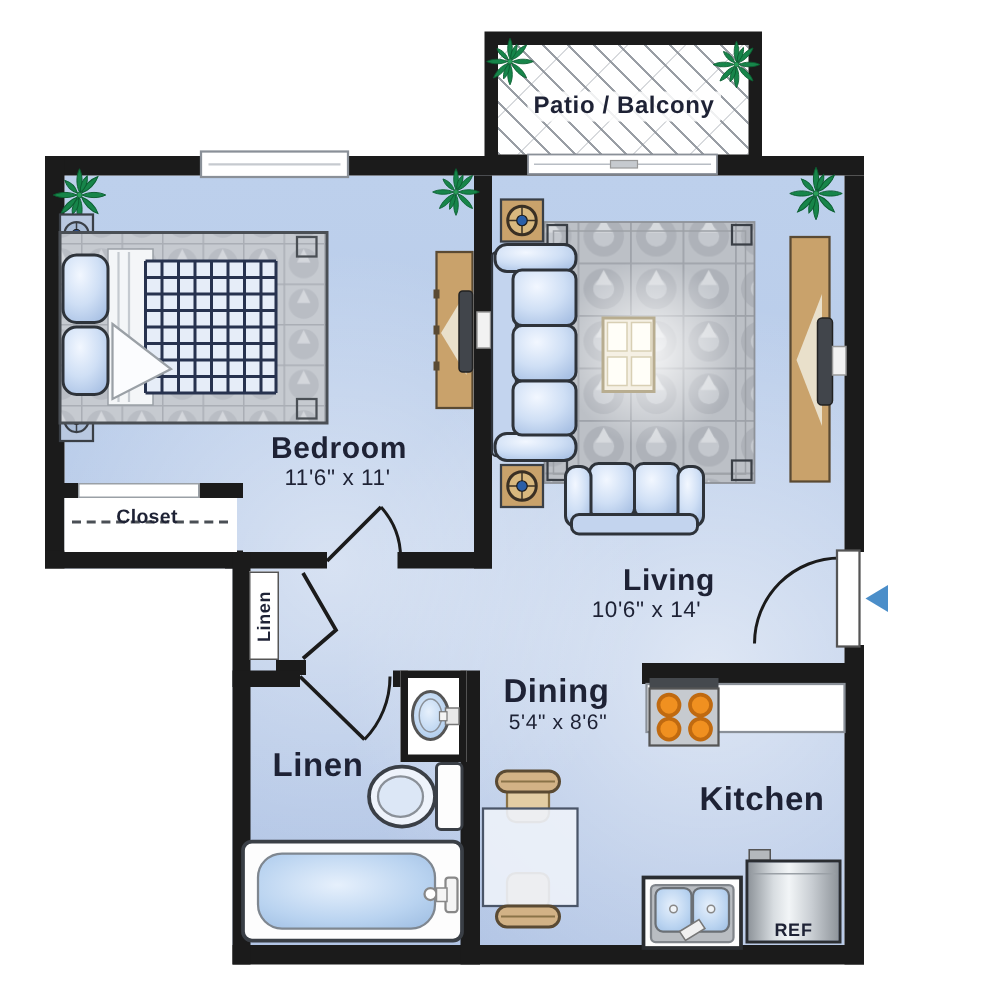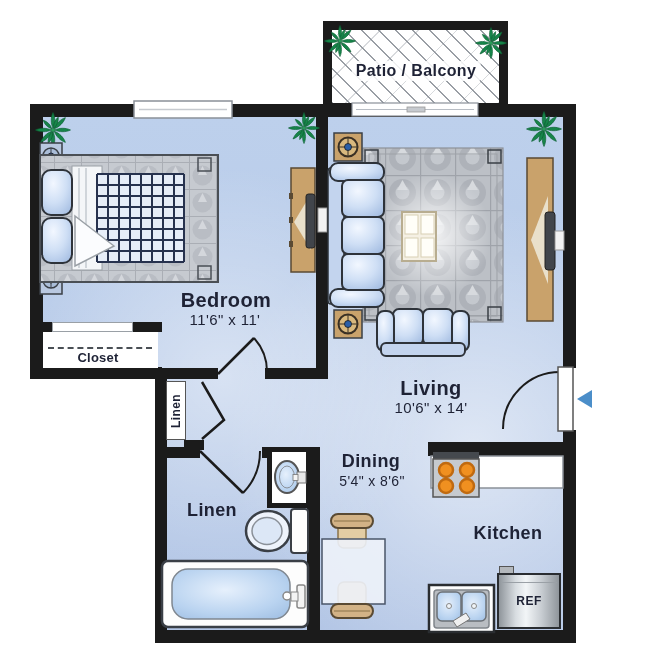--- a/index.html
+++ b/index.html
@@ -15,30 +15,30 @@
   .wall{background:#1b1b1b;}
   .whitebox{background:#ffffff;}
   .patio{border:9px solid #1b1b1b;border-bottom-width:5px;background:
      repeating-linear-gradient(45deg, rgba(148,153,160,.95) 0 1.4px, rgba(0,0,0,0) 1.4px 12px),
      repeating-linear-gradient(-45deg, rgba(168,173,180,.45) 0 1px, rgba(0,0,0,0) 1px 27px),
      #ffffff;}
   .lbl{position:absolute;transform:translate(-50%,-50%);color:#1e2235;white-space:nowrap;
        letter-spacing:.4px;z-index:6;}
   .room-name{font-weight:bold;font-size:20px;}
   .room-dims{font-size:15px;font-weight:500;}
-  .sm{font-size:18px;font-weight:bold;}
+  .sm{font-size:22px;font-weight:bold;}
   .xs{font-size:13px;font-weight:bold;letter-spacing:.2px;}
   .linen-lbl{transform:translate(-50%,-50%) rotate(-90deg);font-size:12px;font-weight:bold;}
   .patio-lbl{font-size:16px;font-weight:bold;background:rgba(255,255,255,.85);padding:1px 4px;border-radius:2px;}
   .closet-slot{background:#fff;border:1px solid #9aa0a6;}
   .rod{border-top:2px dashed #4a4f55;}
   .linen-box{background:#fff;border:1px solid #555;}
   .alcove{background:#fff;border:5px solid #1b1b1b;}
   .ref{background:linear-gradient(90deg,#8f959b 0%,#d8dde1 28%,#f2f5f7 45%,#c9ced3 70%,#8f959b 100%);
-       border:2px solid #2a2d31;display:flex;align-items:center;justify-content:center;}
+       border:2px solid #2a2d31;display:flex;align-items:flex-end;justify-content:center;}
   .ref-seam{position:absolute;left:2px;right:2px;top:7px;height:1px;background:#9aa0a6;}
   .ref-lbl{font-size:12px;font-weight:bold;color:#1e2235;letter-spacing:.5px;position:relative;}
   .ref-tab{background:#b4b8bc;border:1px solid #555;}
   svg{position:absolute;left:0;top:0;z-index:5;}
 </style>
 </head>
 <body>
 
 <div id="plan">
 
@@ -303,22 +303,22 @@
     <g>
       <path d="M503,429 A57,57 0 0 1 560,372" fill="none" stroke="#1b1b1b" stroke-width="2"></path>
       <rect x="558" y="367" width="15" height="64" fill="#ffffff" stroke="#555555" stroke-width="1.5"></rect>
       <polygon points="577,399 592,390 592,408" fill="#4b8ec9"></polygon>
     </g>
   </svg>
 
   <div class="lbl room-name" style="left:226px;top:300px;">Bedroom</div>
   <div class="lbl patio-lbl" style="left:416px;top:71px;">Patio / Balcony</div>
   <div class="lbl room-dims" style="left:225px;top:319px;">11'6" x 11'</div>
-  <div class="lbl room-name" style="left:431px;top:388px;">Living</div>
+  <div class="lbl room-name" style="left:446px;top:388px;">Living</div>
   <div class="lbl room-dims" style="left:431px;top:407px;">10'6" x 14'</div>
   <div class="lbl sm" style="left:371px;top:461px;">Dining</div>
   <div class="lbl room-dims" style="left:372px;top:481px;font-size:14px;">5'4" x 8'6"</div>
   <div class="lbl sm" style="left:492px;top:533px;padding-left:32px;">Kitchen</div>
   <div class="lbl sm" style="left:212px;top:510px;">Linen</div>
-  <div class="lbl xs" style="left:98px;top:357px;text-align:center;">Closet</div>
+  <div class="lbl xs" style="left:98px;top:344px;text-align:center;">Closet</div>
   <div class="lbl linen-lbl" style="left:176px;top:411px;">Linen</div>
 
 </div>
 
 </body></html>

